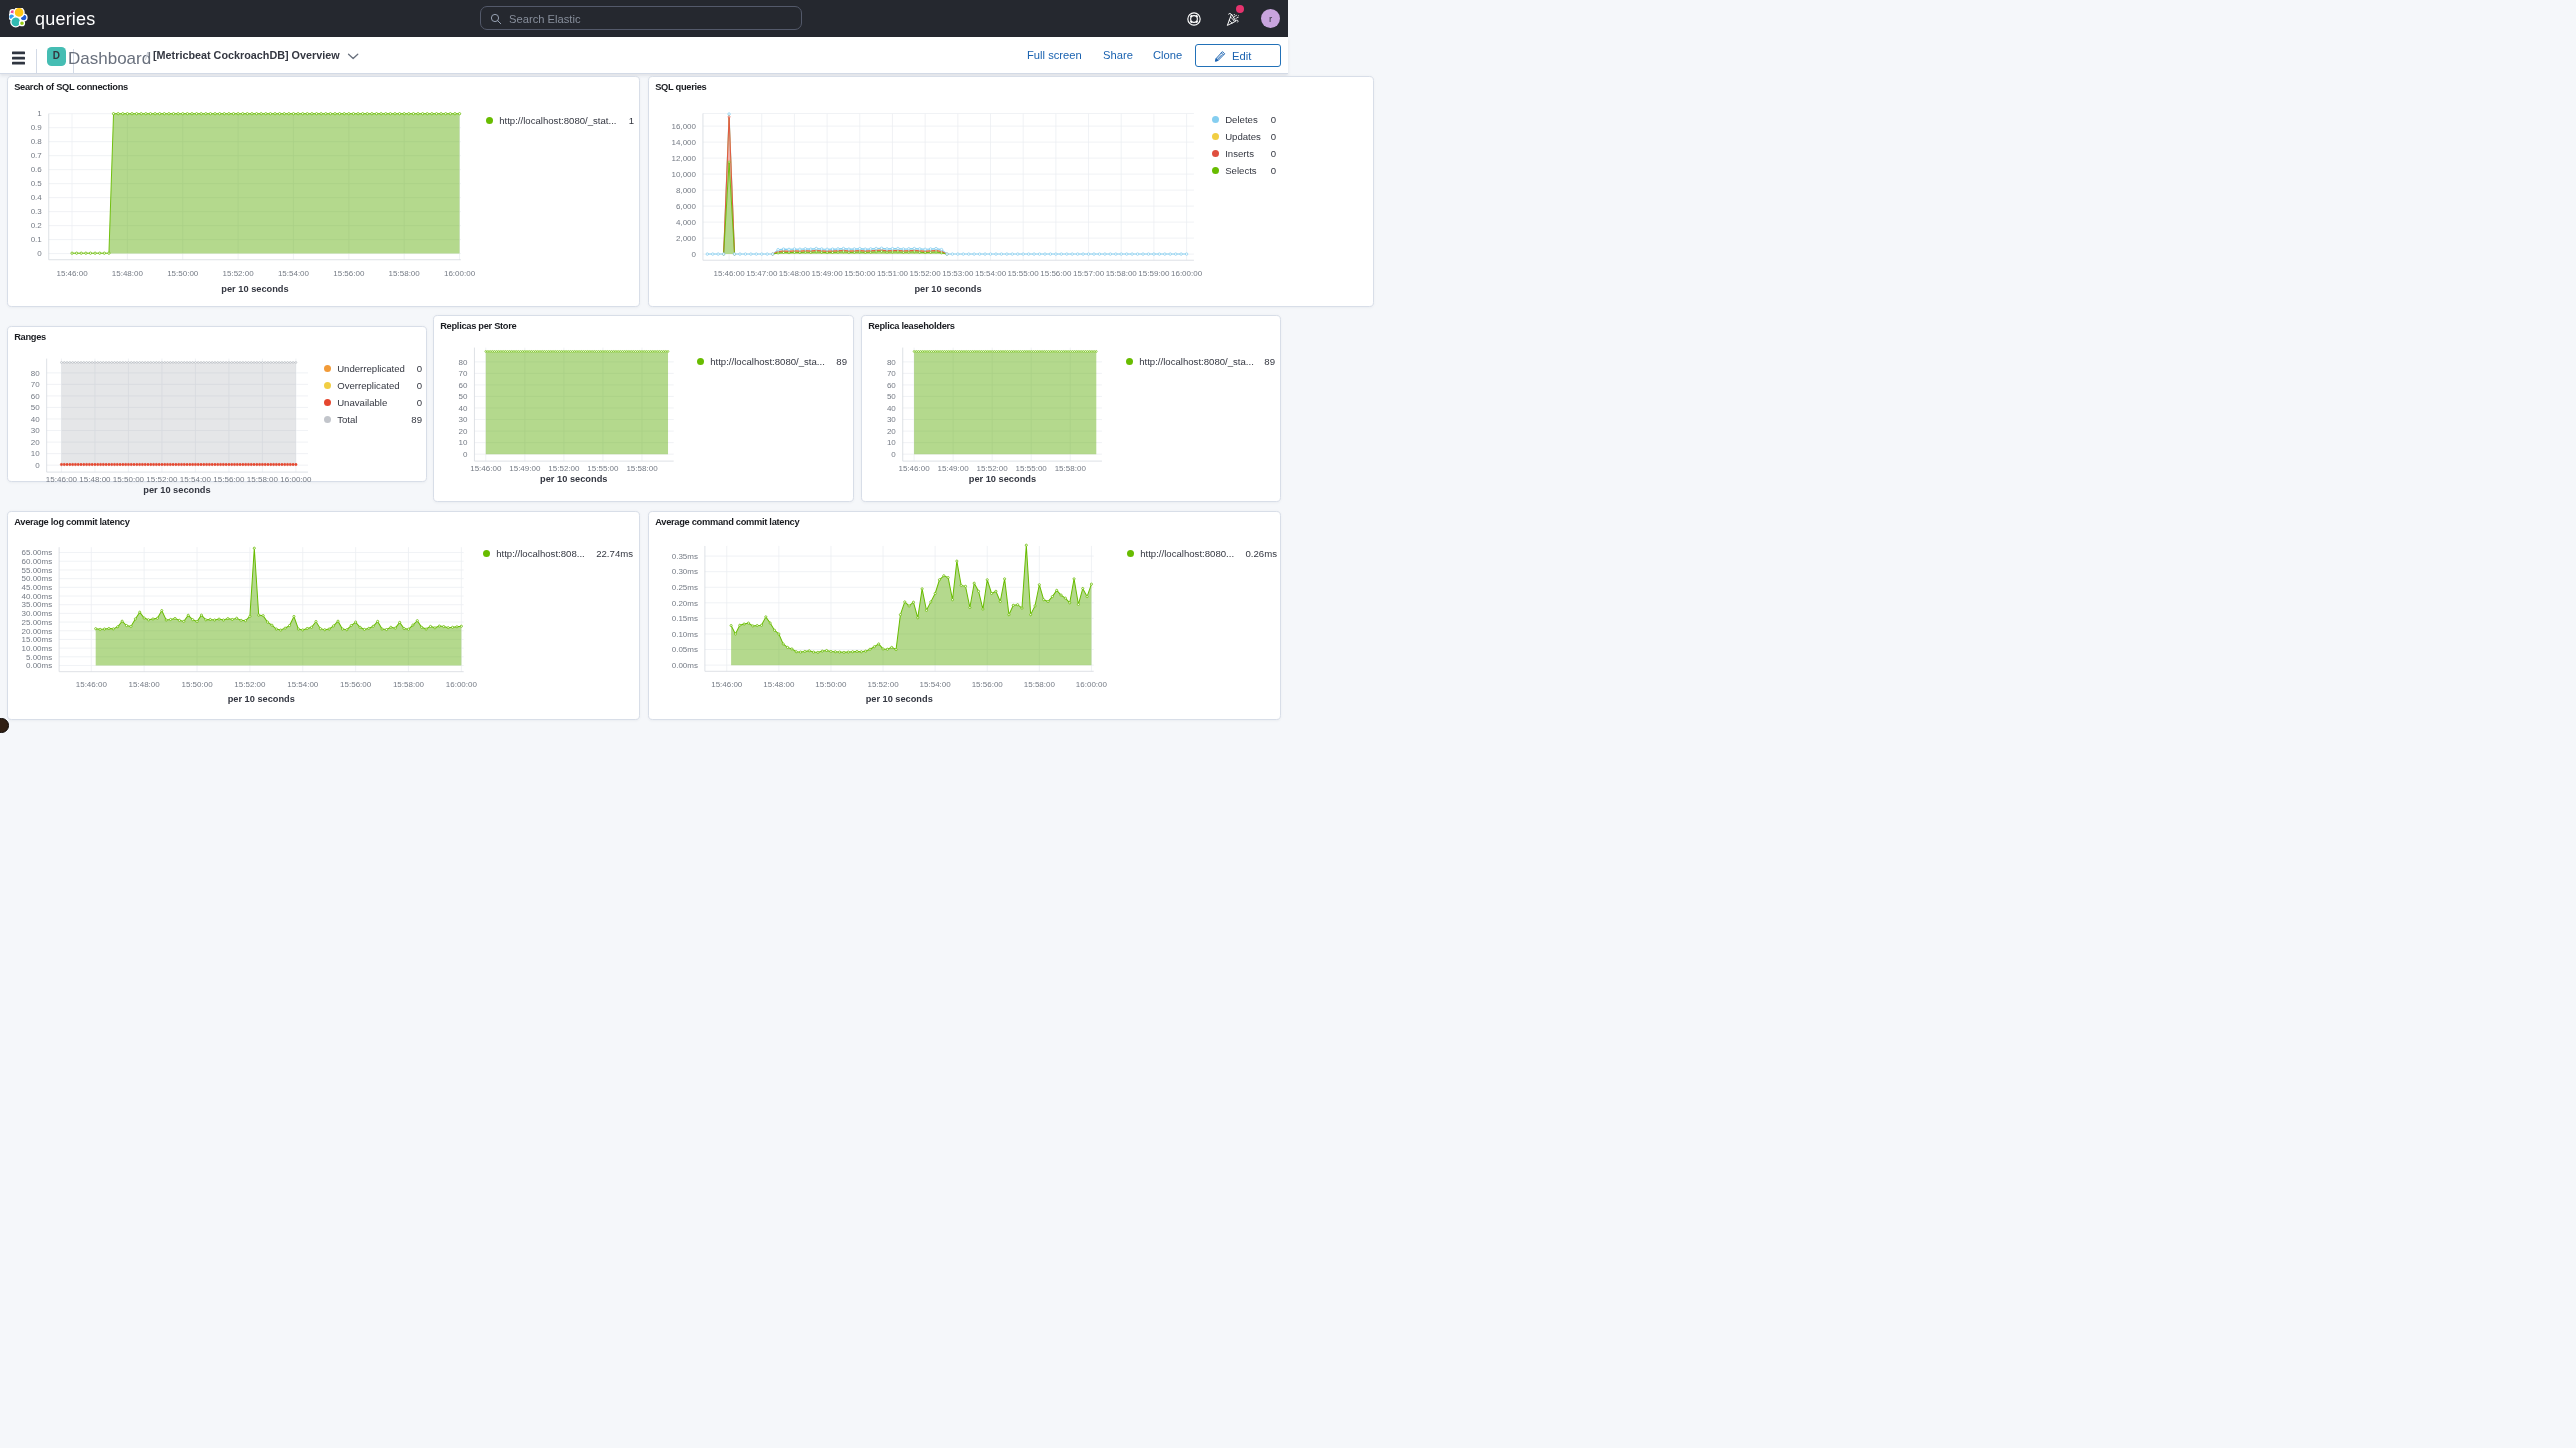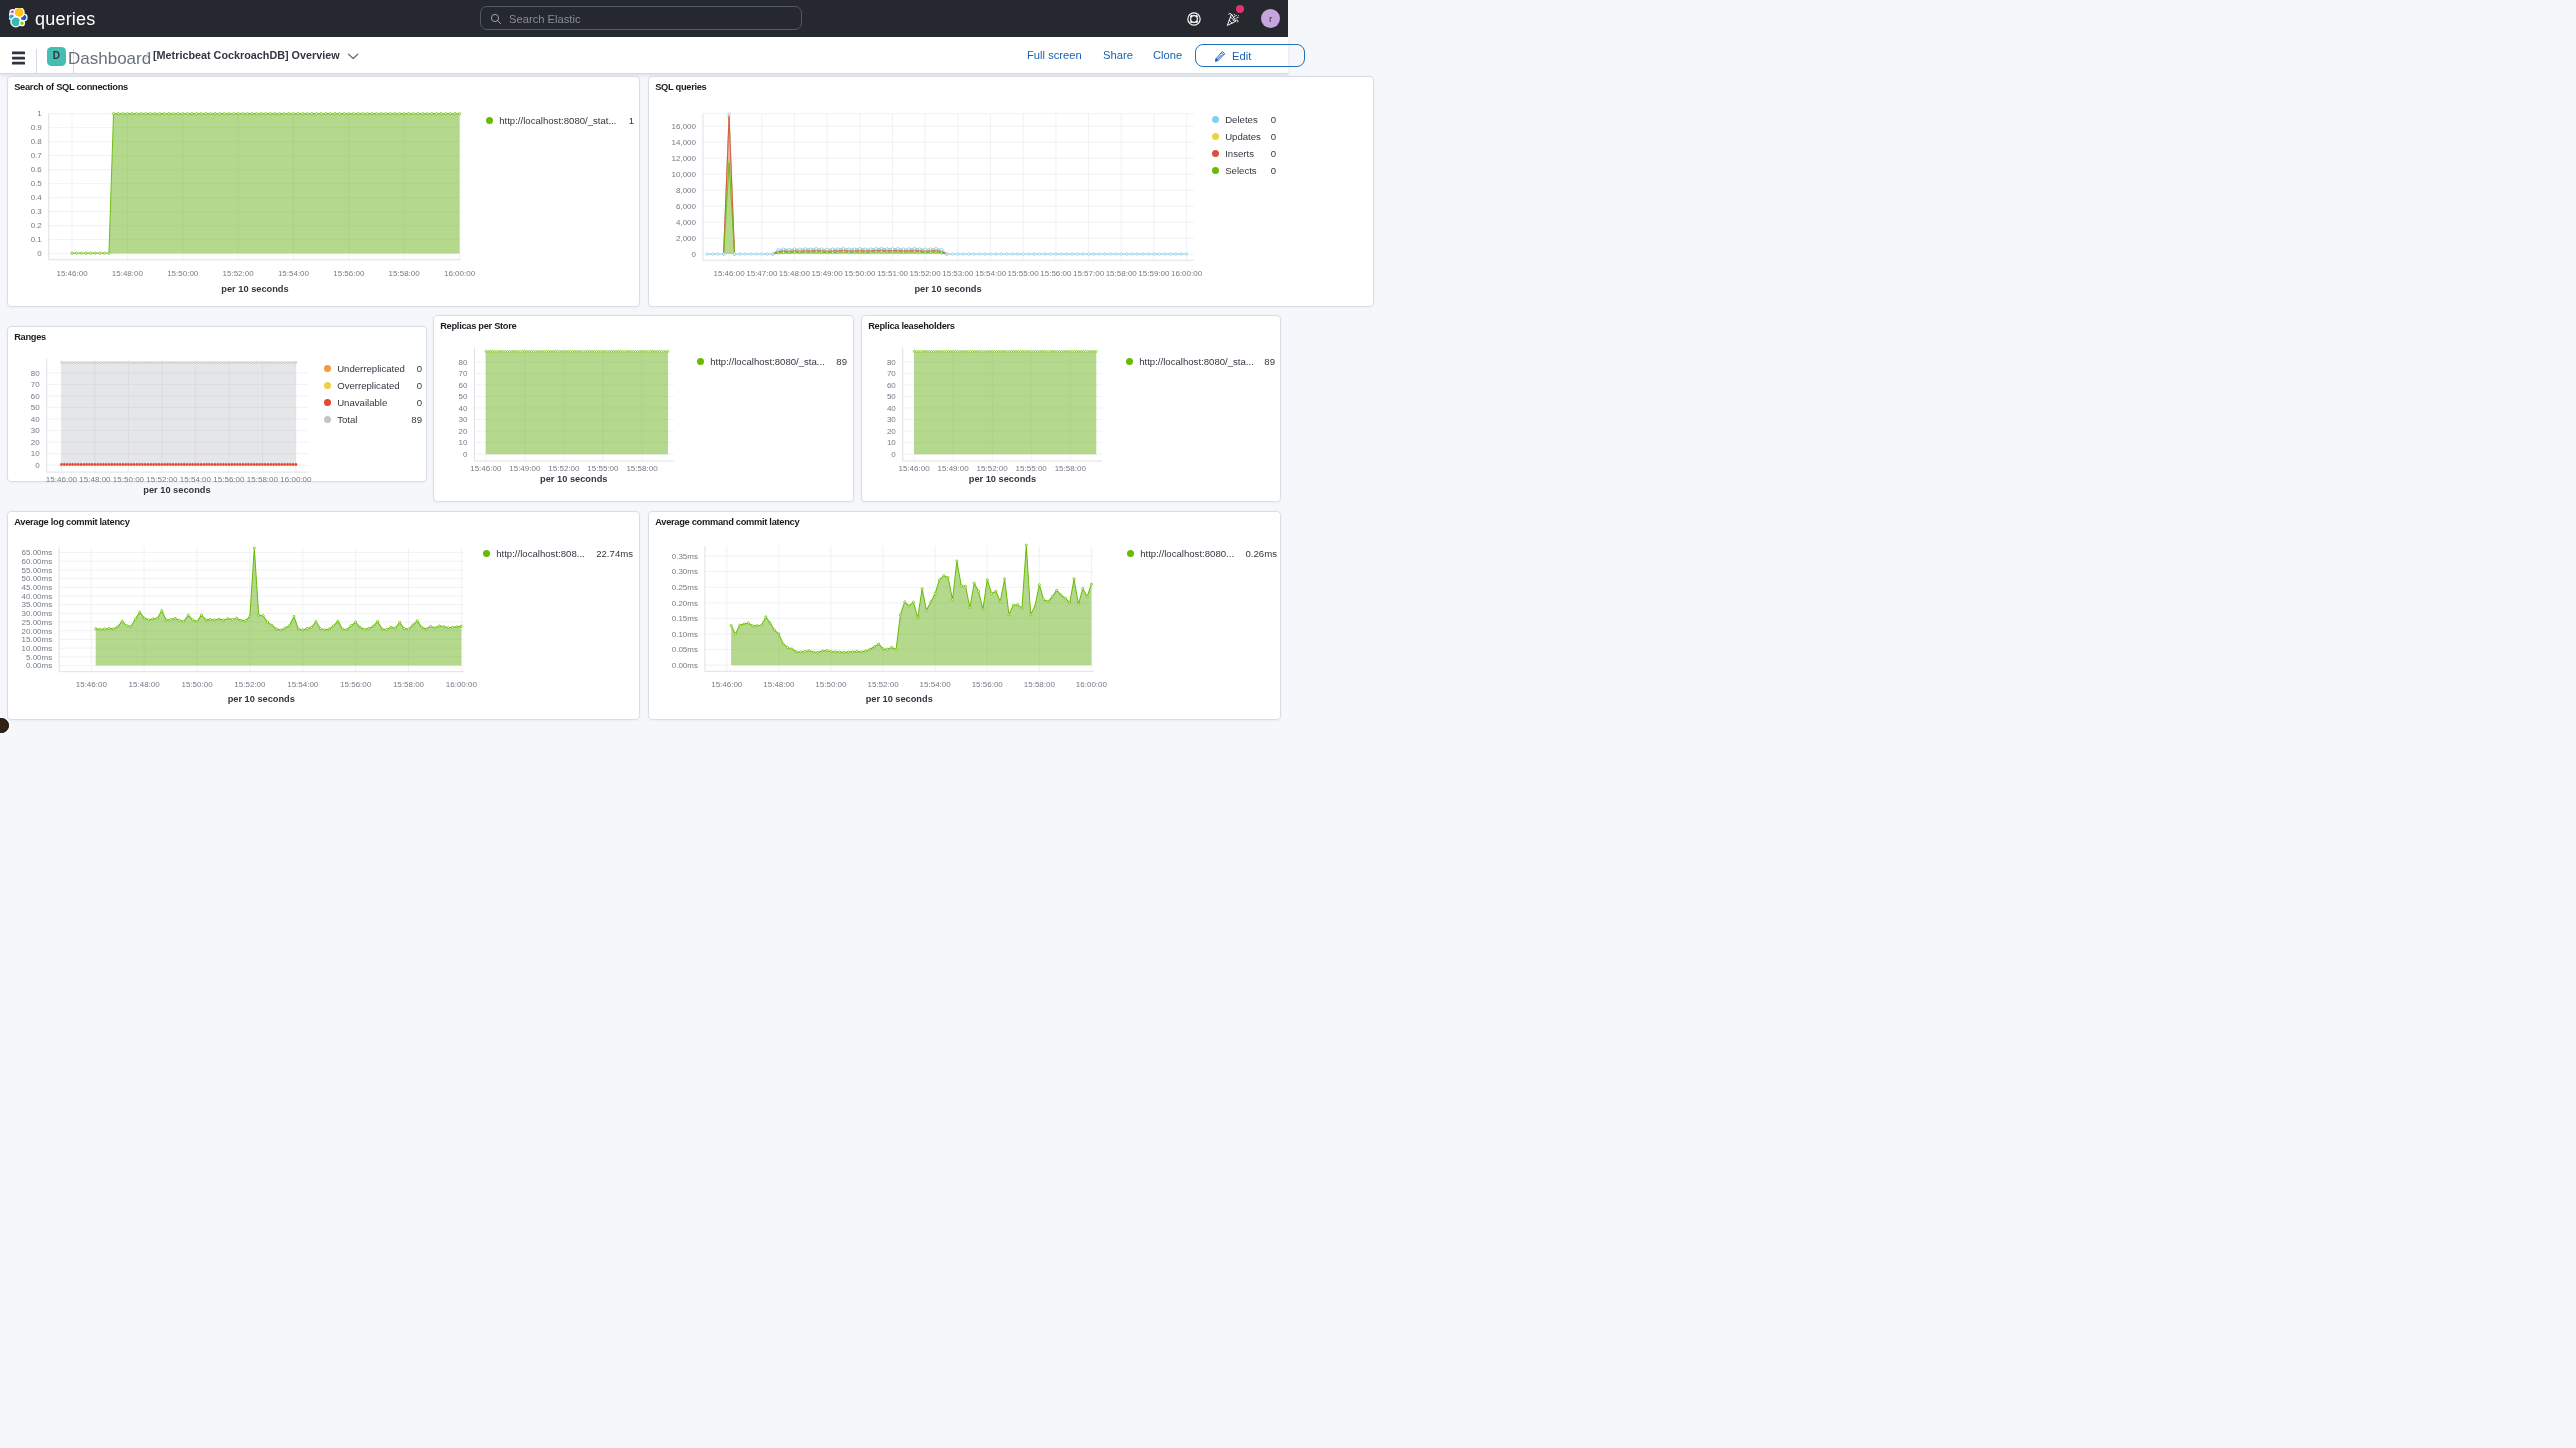--- a/index.html
+++ b/index.html
@@ -76,21 +76,21 @@
 <div style="position:absolute;left:73px;top:11.6px;width:0.8px;height:25.5px;background:#D3DAE6"></div>
 <div style="position:absolute;left:68px;top:12px;font-size:17px;color:#69707D">Dashboard</div>
 <div style="position:absolute;left:145px;top:11.6px;font-size:11.6px;color:#C2C8D2">/</div>
 <div style="position:absolute;left:153px;top:12px;font-size:10.8px;font-weight:600;color:#343741">[Metricbeat CockroachDB] Overview</div>
 <svg width="12.3" height="12.3" viewBox="0 0 16 16" style="position:absolute;left:347px;top:13px">
       <polyline points="2,5.5 8,11 14,5.5" fill="none" stroke="#69707D" stroke-width="1.7" stroke-linecap="round" stroke-linejoin="round"></polyline>
     </svg>
 <div style="position:absolute;left:1027px;top:12.3px;font-size:11.2px;color:#1A62B0">Full screen</div>
 <div style="position:absolute;left:1103px;top:12.3px;font-size:11.2px;color:#1A62B0">Share</div>
 <div style="position:absolute;left:1153px;top:12.3px;font-size:11.2px;color:#1A62B0">Clone</div>
-<div style="position:absolute;left:1195px;top:7px;width:110px;height:23px;border:0.8px solid #2271B8;border-radius:8px;color:#1A62B0;font-size:11.2px;font-weight:500;">
+<div style="position:absolute;left:1195px;top:7px;width:86px;height:23px;border:0.8px solid #2271B8;border-radius:3px;color:#1A62B0;font-size:11.2px;font-weight:500;">
       <svg width="12.3" height="12.3" viewBox="0 0 16 16" style="position:absolute;left:18px;top:5.4px">
         <g stroke="#1A62B0" stroke-width="1.3" fill="none" stroke-linejoin="round">
           <path d="M11.0 2.1 L13.9 5.0 L5.4 13.5 L1.9 14.5 L2.9 11.0 Z"></path>
           <line x1="9.5" y1="3.6" x2="12.4" y2="6.5"></line>
           <line x1="4.2" y1="12.3" x2="10.3" y2="6.2"></line>
         </g>
         <path d="M2.9 11.0 L5.4 13.5 L1.9 14.5 Z" fill="#1A62B0" stroke="#1A62B0" stroke-width="1" stroke-linejoin="round"></path>
       </svg>
       <span style="position:absolute;left:36px;top:4.6px">Edit</span>
     </div>

